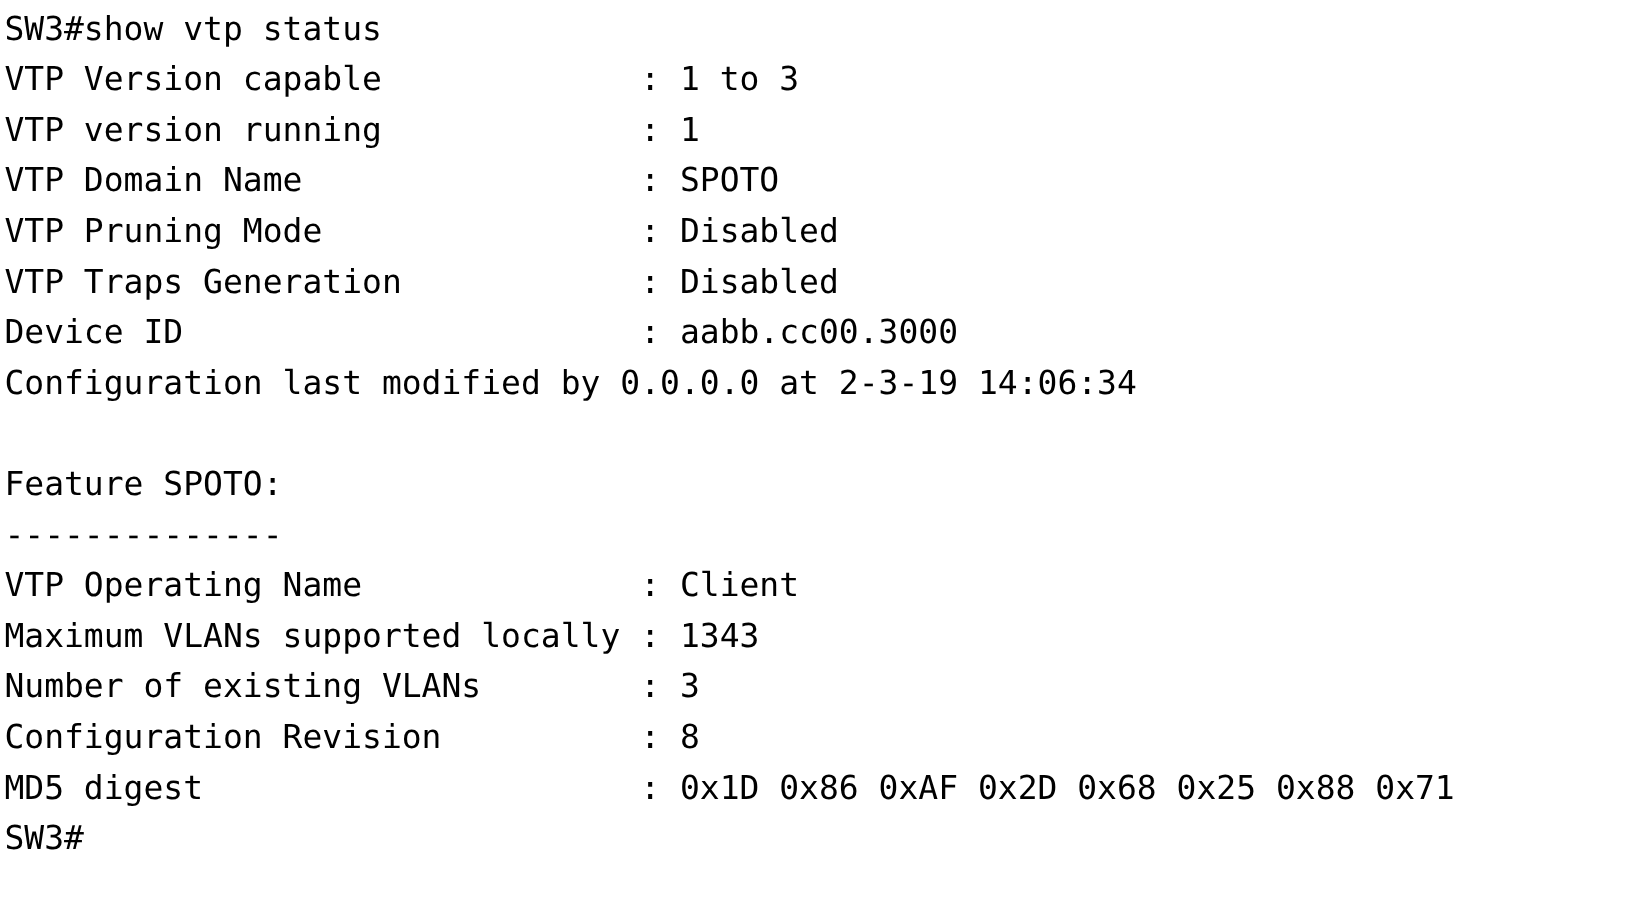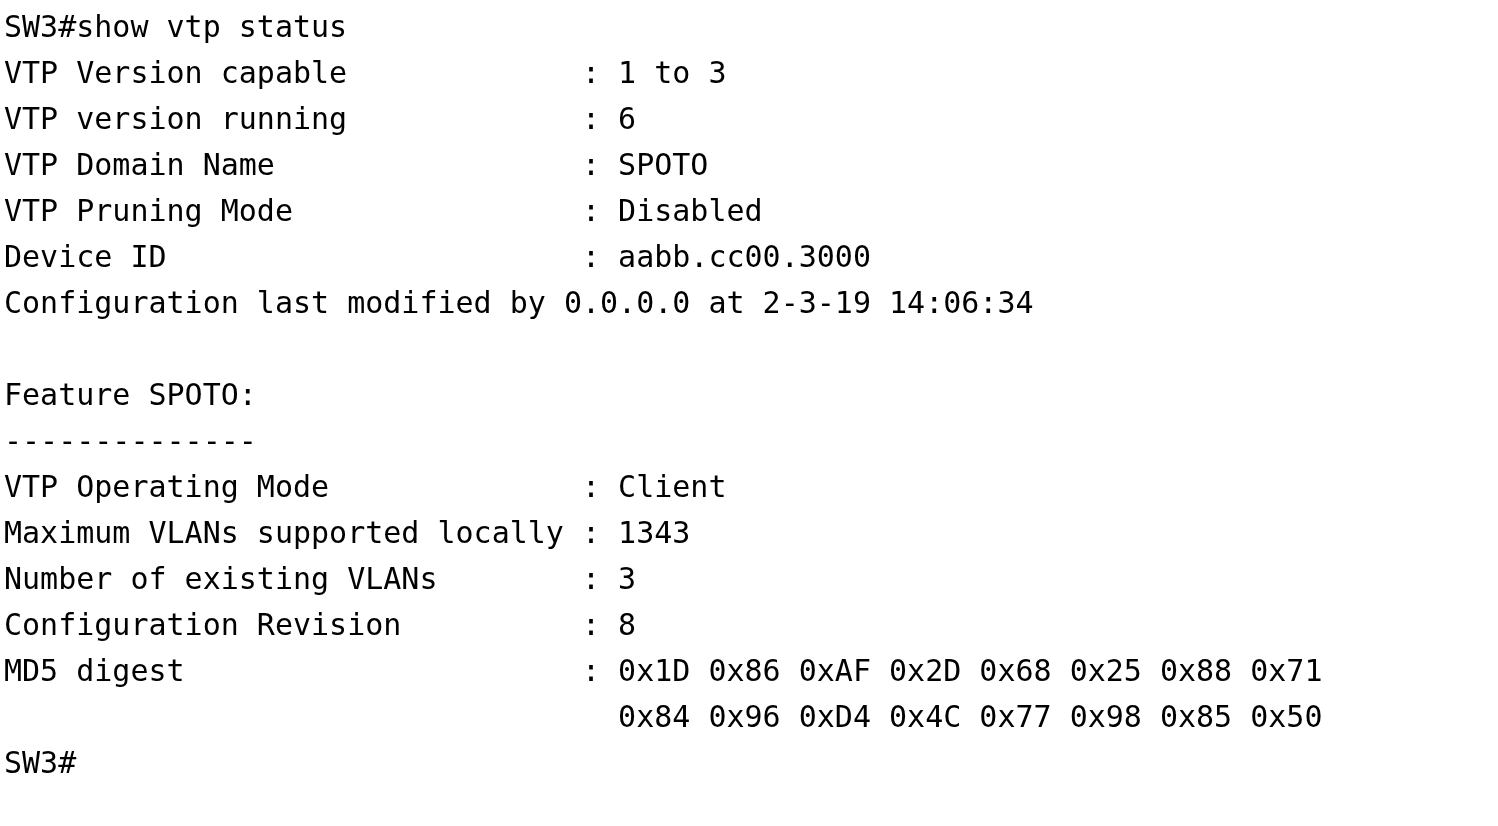--- a/index.html
+++ b/index.html
@@ -34,28 +34,28 @@
   .line.blank {
     height: 46px;
   }
 </style>
 </head>
 <body>
 
 <div id="terminal">
   <span class="line">SW3#show vtp status</span>
   <span class="line">VTP Version capable             : 1 to 3</span>
-  <span class="line">VTP version running             : 6</span>
+  <span class="line">VTP version running             : 1</span>
   <span class="line">VTP Domain Name                 : SPOTO</span>
   <span class="line">VTP Pruning Mode                : Disabled</span>
+  <span class="line">VTP Traps Generation            : Disabled</span>
   <span class="line">Device ID                       : aabb.cc00.3000</span>
   <span class="line">Configuration last modified by 0.0.0.0 at 2-3-19 14:06:34</span>
   <span class="line blank"></span>
   <span class="line">Feature SPOTO:</span>
   <span class="line">--------------</span>
-  <span class="line">VTP Operating Mode              : Client</span>
+  <span class="line">VTP Operating Name              : Client</span>
   <span class="line">Maximum VLANs supported locally : 1343</span>
   <span class="line">Number of existing VLANs        : 3</span>
   <span class="line">Configuration Revision          : 8</span>
   <span class="line">MD5 digest                      : 0x1D 0x86 0xAF 0x2D 0x68 0x25 0x88 0x71</span>
-  <span class="line">                                  0x84 0x96 0xD4 0x4C 0x77 0x98 0x85 0x50</span>
   <span class="line">SW3#</span>
 </div>
 
 </body></html>

